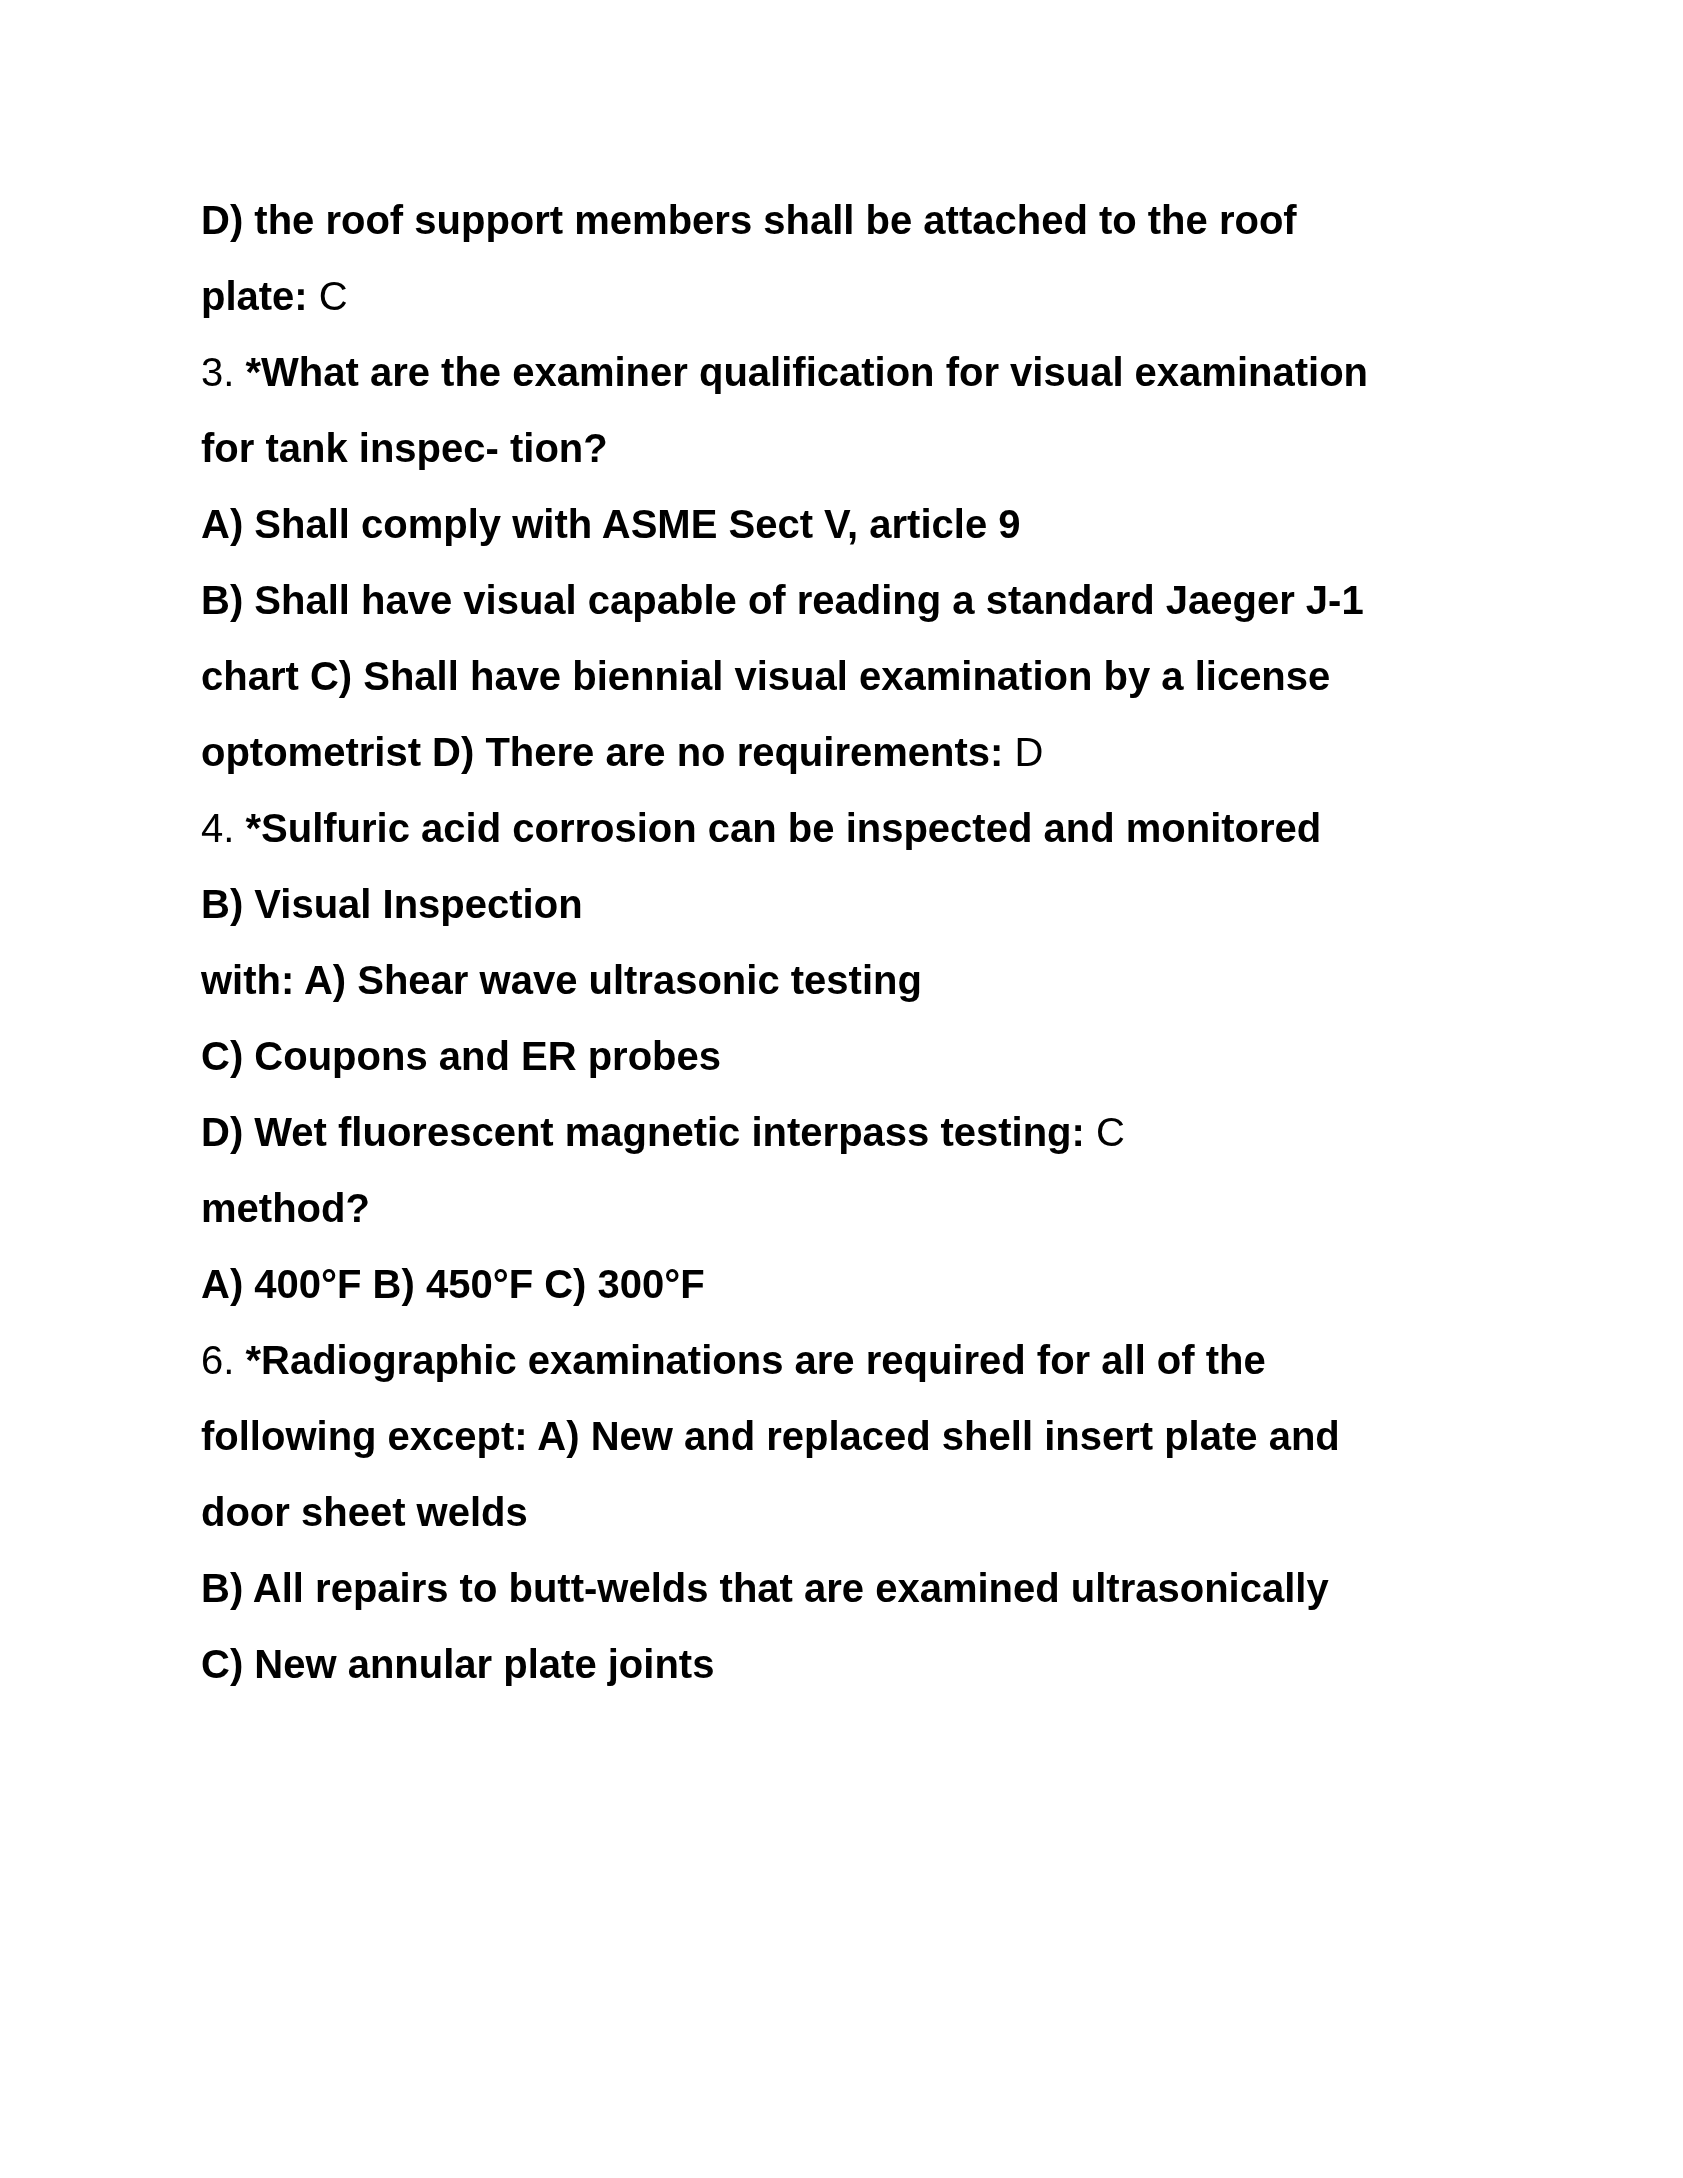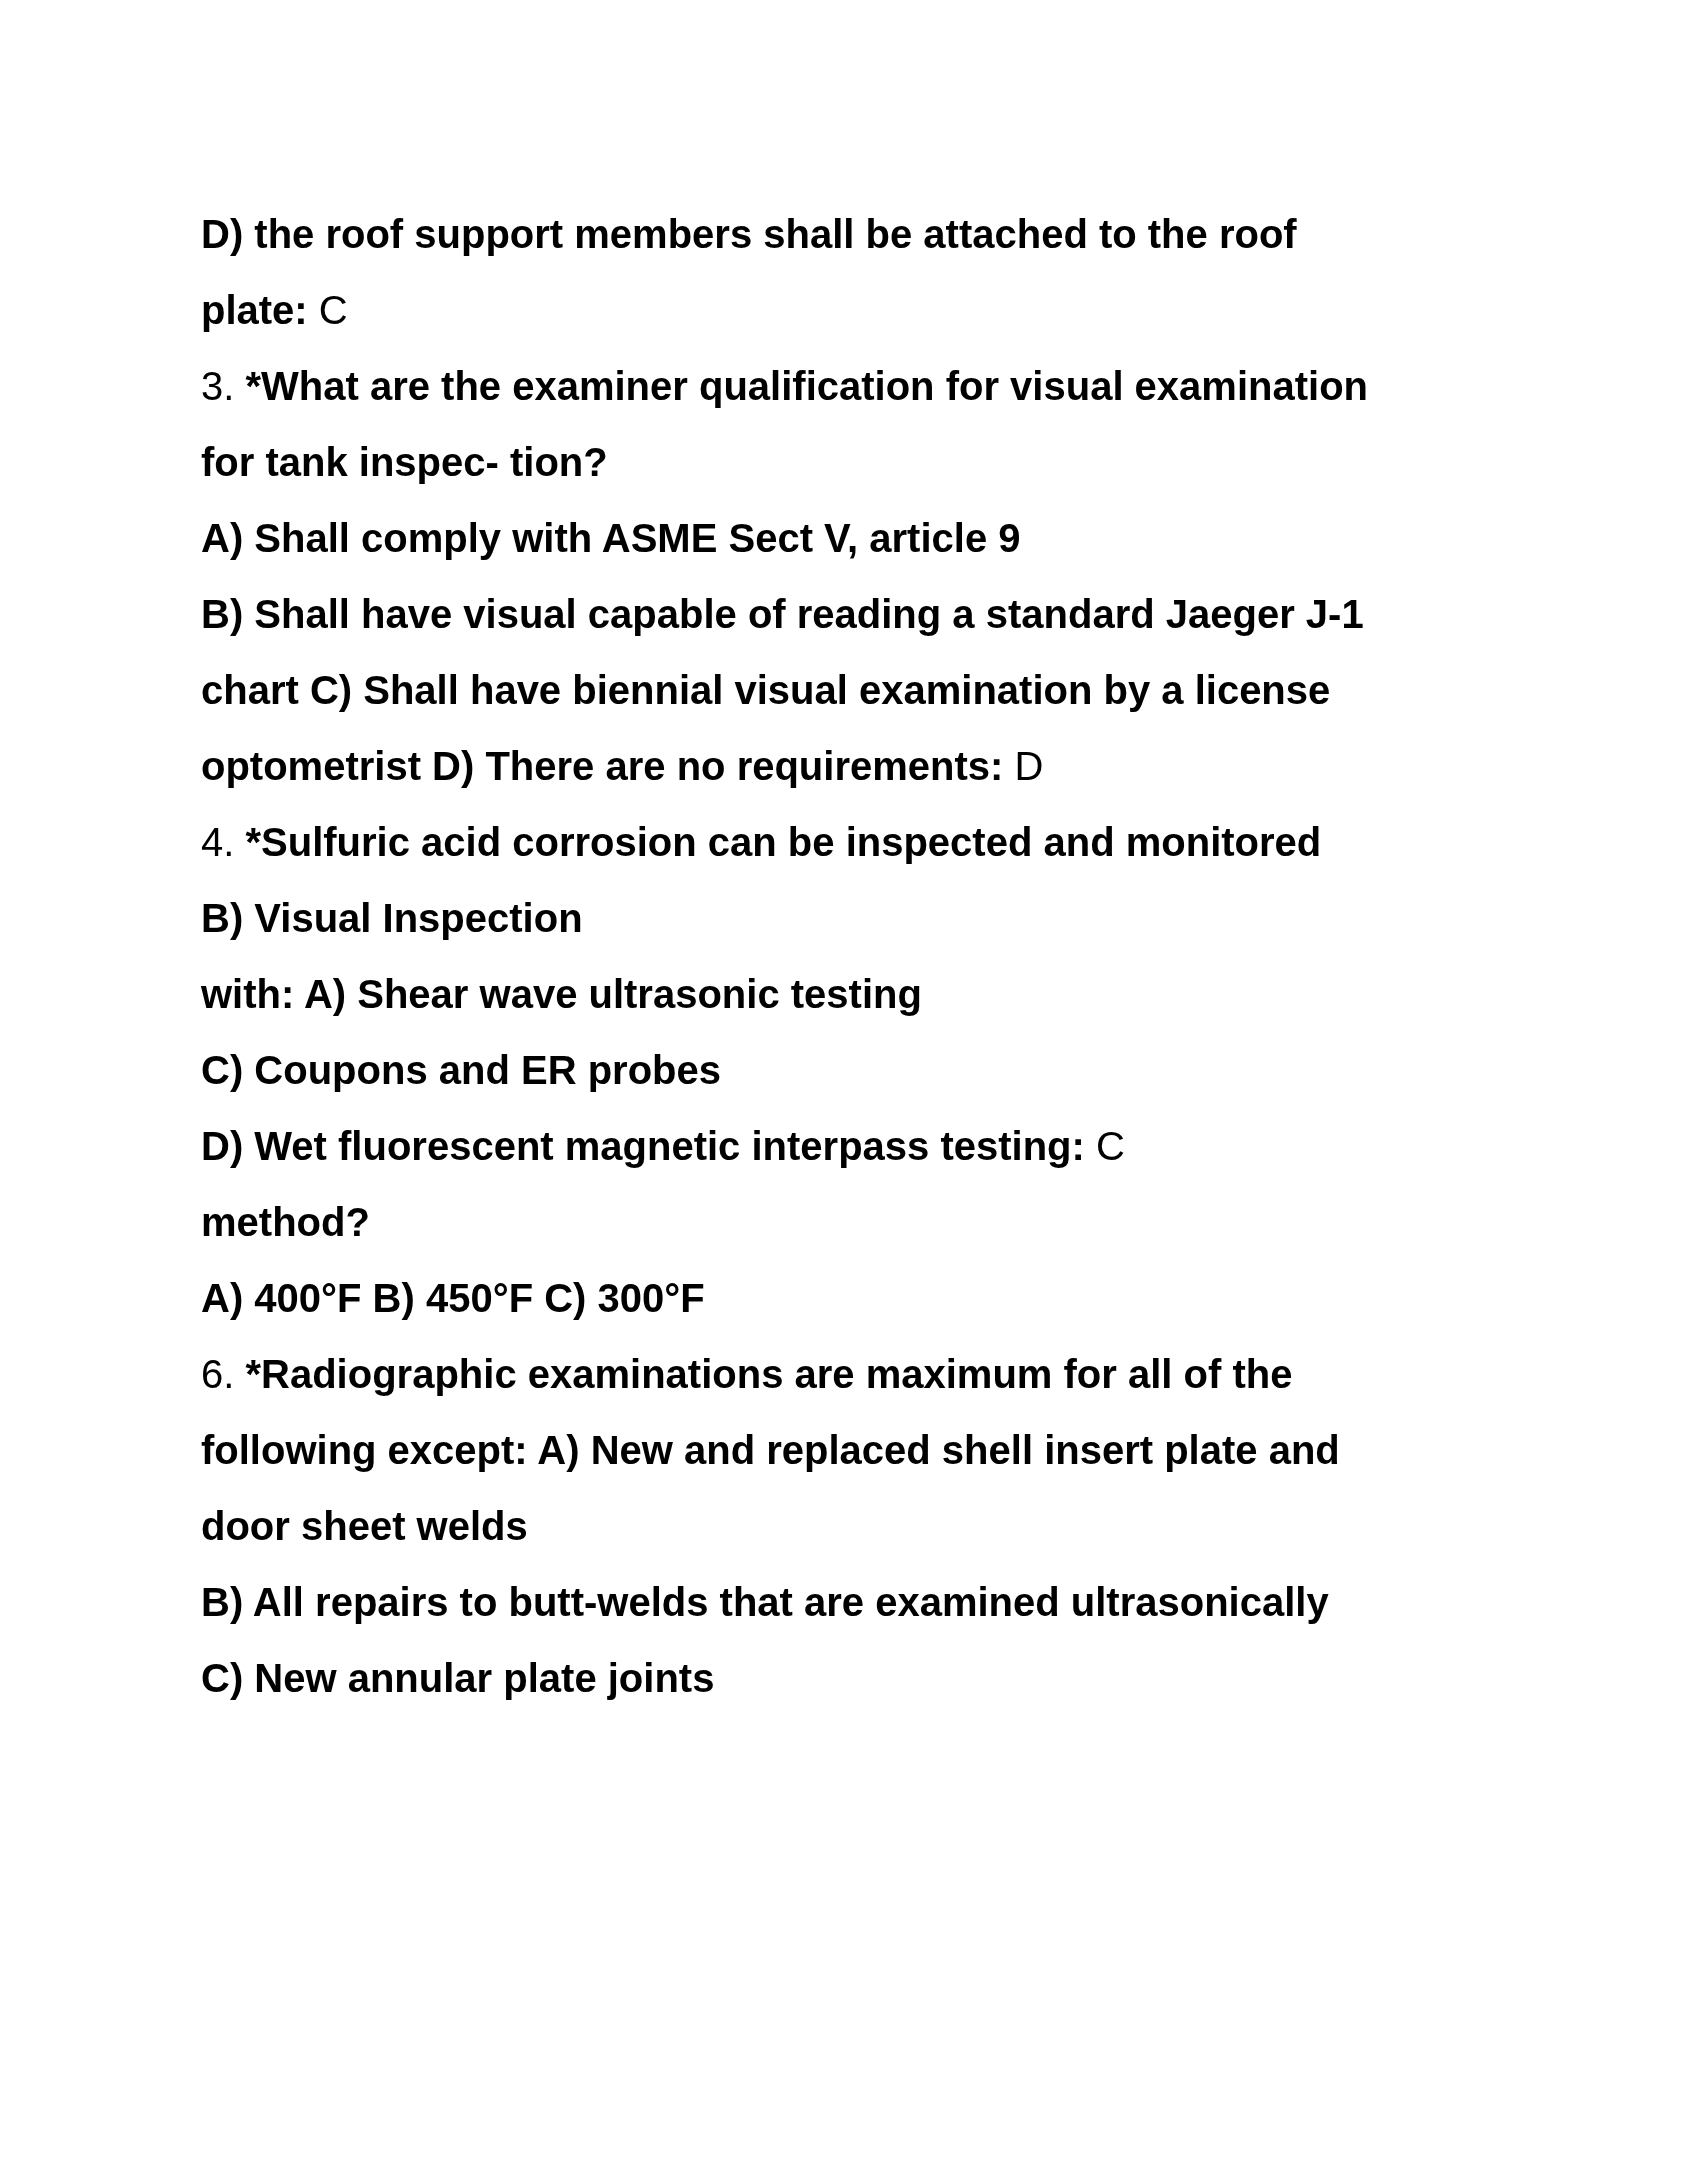--- a/index.html
+++ b/index.html
@@ -20,21 +20,21 @@
       left: 0;
       top: 0;
       width: 1683px;
       height: 2178px;
       background: #ffffff;
     }
     .text-block {
       position: absolute;
       left: 201px;
       
-      top: 196px;
+      top: 182px;
       width: 1386px;
       font-size: 40px;
       line-height: 76px;
     }
     .line {
       display: block;
       white-space: nowrap;
       height: 76px;
     }
     .b { font-weight: bold; }
@@ -103,21 +103,21 @@
     <div class="line">
       <span class="b">method?</span>
     </div>
 
     <div class="line">
       <span class="b">A) 400°F B) 450°F C) 300°F</span>
     </div>
 
 
     <div class="line">
-      <span class="r">6. </span><span class="b">*Radiographic examinations are maximum for all of the</span>
+      <span class="r">6. </span><span class="b">*Radiographic examinations are required for all of the</span>
     </div>
 
     <div class="line">
       <span class="b">following except: A) New and replaced shell insert plate and</span>
     </div>
 
     <div class="line">
       <span class="b">door sheet welds</span>
     </div>
 

